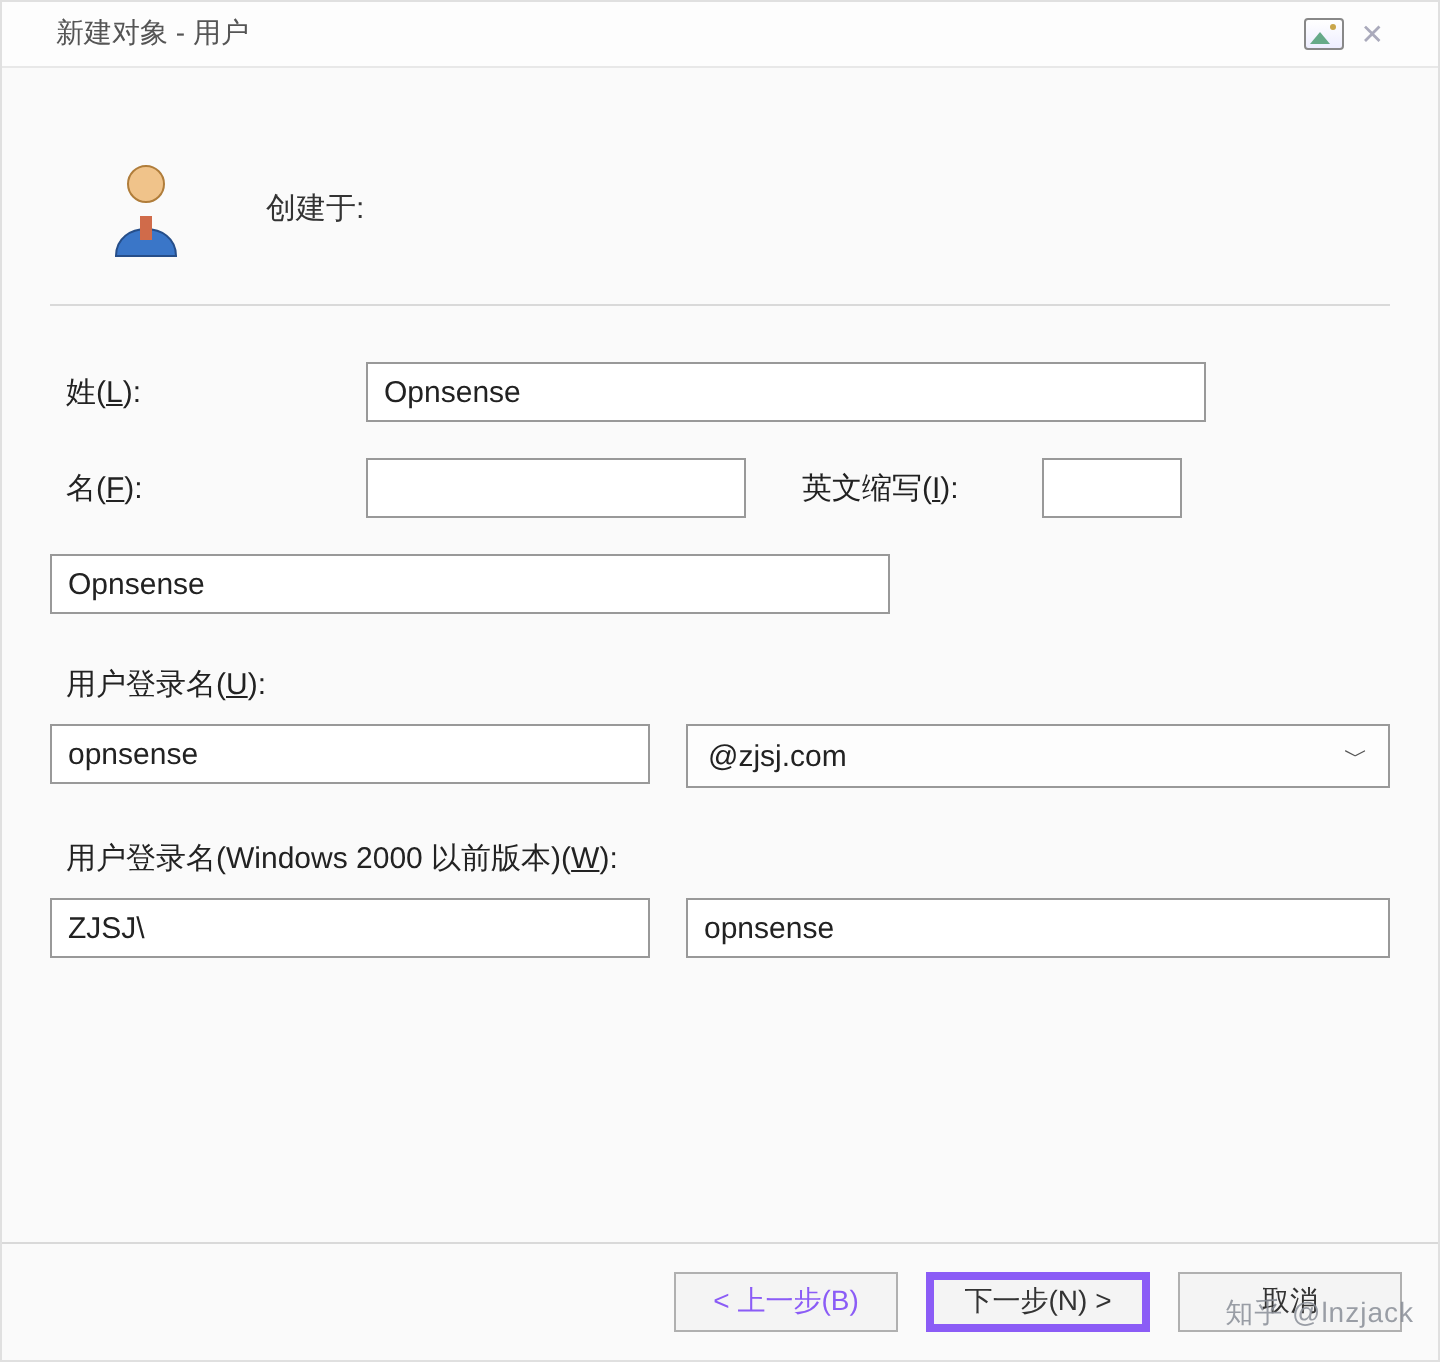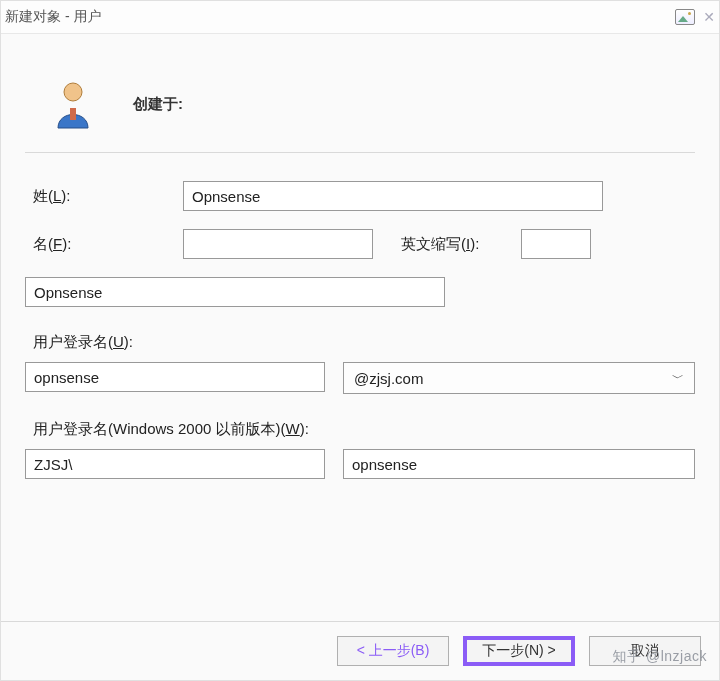--- a/index.html
+++ b/index.html
@@ -18,21 +18,21 @@
     height: 681px;
     background: #fafafa;
     border: 1px solid #e0e0e0;
     box-sizing: border-box;
     position: relative;
   }
   .titlebar {
     height: 32px;
     display: flex;
     align-items: center;
-    padding: 0 4px;
+    padding: 0 27px;
     background: #fdfdfd;
     border-bottom: 1px solid #e8e8e8;
     color: #555;
     font-size: 14px;
     justify-content: space-between;
   }
   .titlebar .right {
     display: flex;
     align-items: center;
     gap: 8px;
@@ -62,21 +62,20 @@
   .pin-x { color:#aab; font-size:14px; }
   .body {
     padding: 30px 24px 0 24px;
   }
   .header-row {
     display: flex;
     align-items: center;
     gap: 36px;
     padding-left: 24px;
     height: 80px;
-    font-weight: bold;
   }
   .user-iconwrap {
     width: 48px;
     height: 58px;
     display:flex; align-items:center; justify-content:center;
   }
   .lbl-createdin {
     color: #333;
     font-size: 15px;
   }

